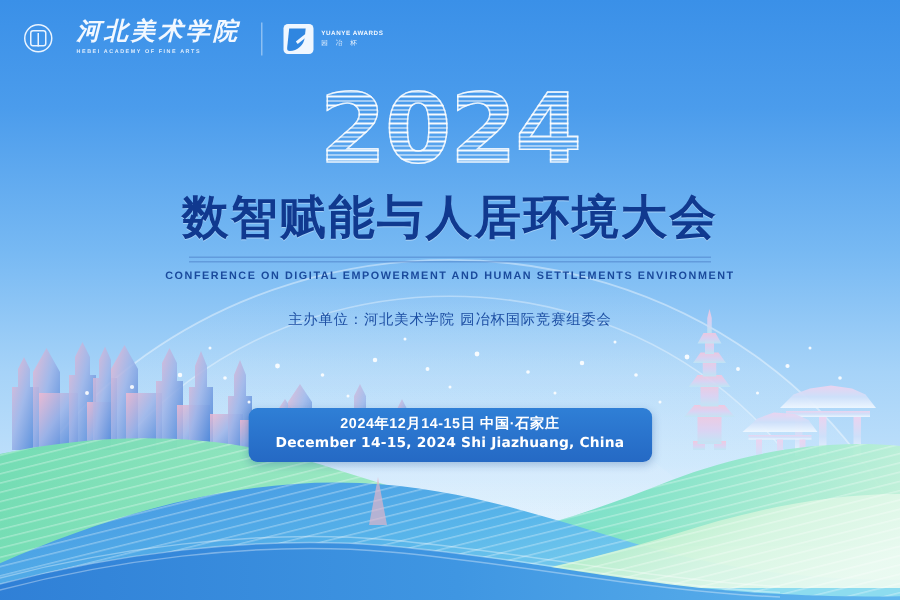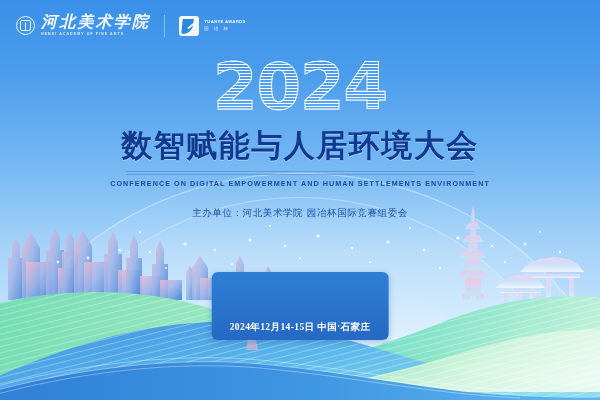--- a/index.html
+++ b/index.html
@@ -15,21 +15,21 @@
 
   .layer { position:absolute; left:0; top:0; width:600px; height:400px; }
   svg.layer { display:block; }
 
   
   #header-bar {
     position:absolute; left:0; top:0; width:600px; height:52px;
     display:flex; align-items:center; gap:0px; padding-left:16px; z-index:40;
   }
   .logo-block { display:flex; align-items:center; }
-  #logo-hafa { gap:6px; }
+  #logo-hafa { gap:16px; }
   .hafa-seal {
     width:19px; height:19px; border-radius:50%;
     border:1.3px solid #eaf4ff; position:relative; flex:0 0 auto;
   }
   .hafa-seal:before{
     content:""; position:absolute; left:3px; top:3px; right:3px; bottom:3px;
     border:1.1px solid #eaf4ff; border-radius:2px;
   }
   .hafa-seal:after{
     content:""; position:absolute; left:7.5px; top:5px; width:1.4px; height:9px;
@@ -124,22 +124,21 @@
     z-index:35;
     padding:5px 18px 6px;
     border-radius:6px;
     background:linear-gradient(180deg,#2f7fd6 0%,#2569c4 100%);
     box-shadow:0 2px 6px rgba(20,70,140,.28);
     text-align:center; white-space:nowrap;
   }
   #date-cn {
     font-size:9.5px; font-weight:bold; color:#ffffff; letter-spacing:.4px;
     line-height:1.35;
-    font-family:Liberation Serif, serif;
-    margin-top:44px;
+    font-family:Liberation Sans, sans-serif;
   }
   #date-en {
     font-size:9.2px; font-weight:bold; color:#ffffff; letter-spacing:.15px;
     line-height:1.35;
     font-family:"DejaVu Sans","Liberation Sans",sans-serif;
   }
 </style>
 </head>
 <body>
 
@@ -379,15 +378,16 @@
     <div id="main-title">数智赋能与人居环境大会</div>
     <div class="rule-group">
       <div class="rule"></div>
       <div class="rule"></div>
     </div>
     <div id="subtitle-en">CONFERENCE ON DIGITAL EMPOWERMENT AND HUMAN SETTLEMENTS ENVIRONMENT</div>
   </div>
 
   <div id="date-pill">
     <div id="date-cn">2024年12月14-15日   中国·石家庄</div>
+    <div id="date-en">December 14-15, 2024 Shi Jiazhuang, China</div>
   </div>
 
 </div>
 
 </body></html>

